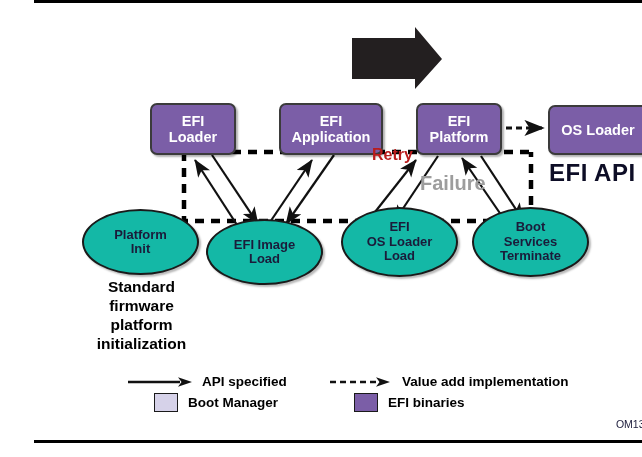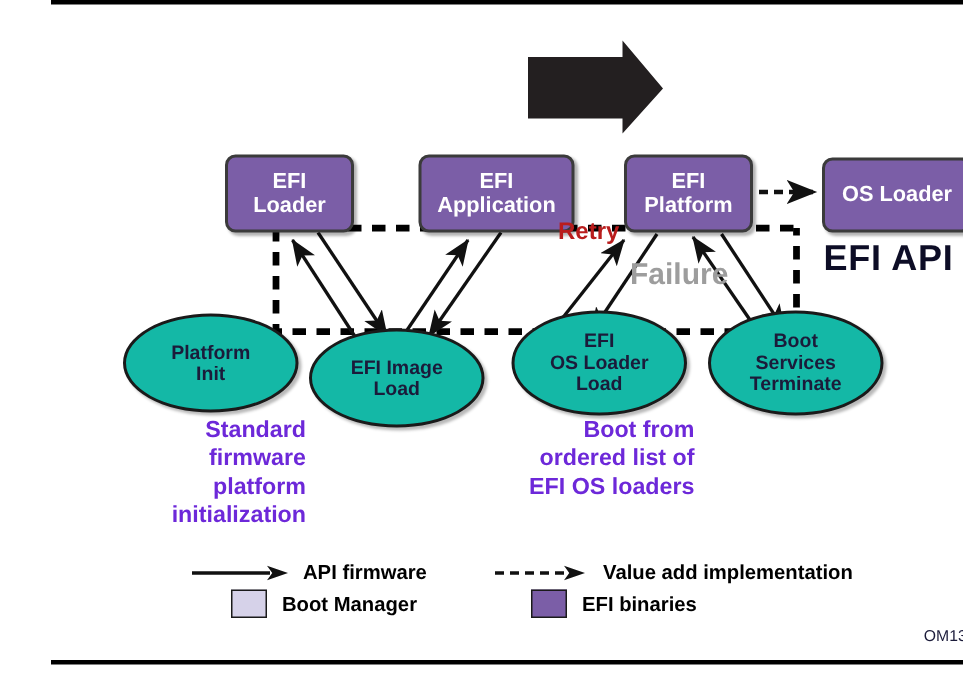--- a/index.html
+++ b/index.html
@@ -71,25 +71,25 @@
     align-items: center;
     justify-content: center;
     text-align: center;
     box-shadow: 2px 2px 2px rgba(0,0,0,0.28);
     z-index: 5;
   }
 
   
   .caption {
     position: absolute;
-    color: #6d28d9;
+    color: #000000;
     font-weight: bold;
     font-size: 15.5px;
     line-height: 19px;
-    text-align: right;
+    text-align: center;
     z-index: 4;
   }
 
   
   .flabel {
     position: absolute;
     font-weight: bold;
     z-index: 6;
     white-space: nowrap;
   }
@@ -248,31 +248,30 @@
         <span>Services</span><br>
         <span>Terminate</span>
       </span>
     </div>
 
     <div class="flabel" id="label-retry">Retry</div>
     <div class="flabel" id="label-failure">Failure</div>
     <div class="flabel" id="label-efiapi">EFI API</div>
 
     <div class="caption" id="caption-platform-init" style="left:45px; top:277px; width:125px;">Standard firmware platform initialization</div>
-    <div class="caption" id="caption-os-loader-load" style="left:311px; top:277px; width:118px;">Boot from ordered list of EFI OS loaders</div>
 
     <div id="legend">
 
       <div class="legend-row">
         <div class="legend-cell col1">
           <svg class="key-art" viewBox="0 0 68 14">
             <line x1="2" y1="7" x2="54" y2="7" stroke="#111111" stroke-width="2.4"></line>
             <path d="M52,2.2 L66,7 L52,11.8 L55.5,7 Z" fill="#111111"></path>
           </svg>
-          <span class="legend-text">API firmware</span>
+          <span class="legend-text">API specified</span>
         </div>
         <div class="legend-cell">
           <svg class="key-art" viewBox="0 0 68 14">
             <line x1="4" y1="7" x2="52" y2="7" stroke="#111111" stroke-width="2.4" stroke-dasharray="6,4"></line>
             <path d="M50,2.2 L64,7 L50,11.8 L53.5,7 Z" fill="#111111"></path>
           </svg>
           <span class="legend-text">Value add implementation</span>
         </div>
       </div>
 

